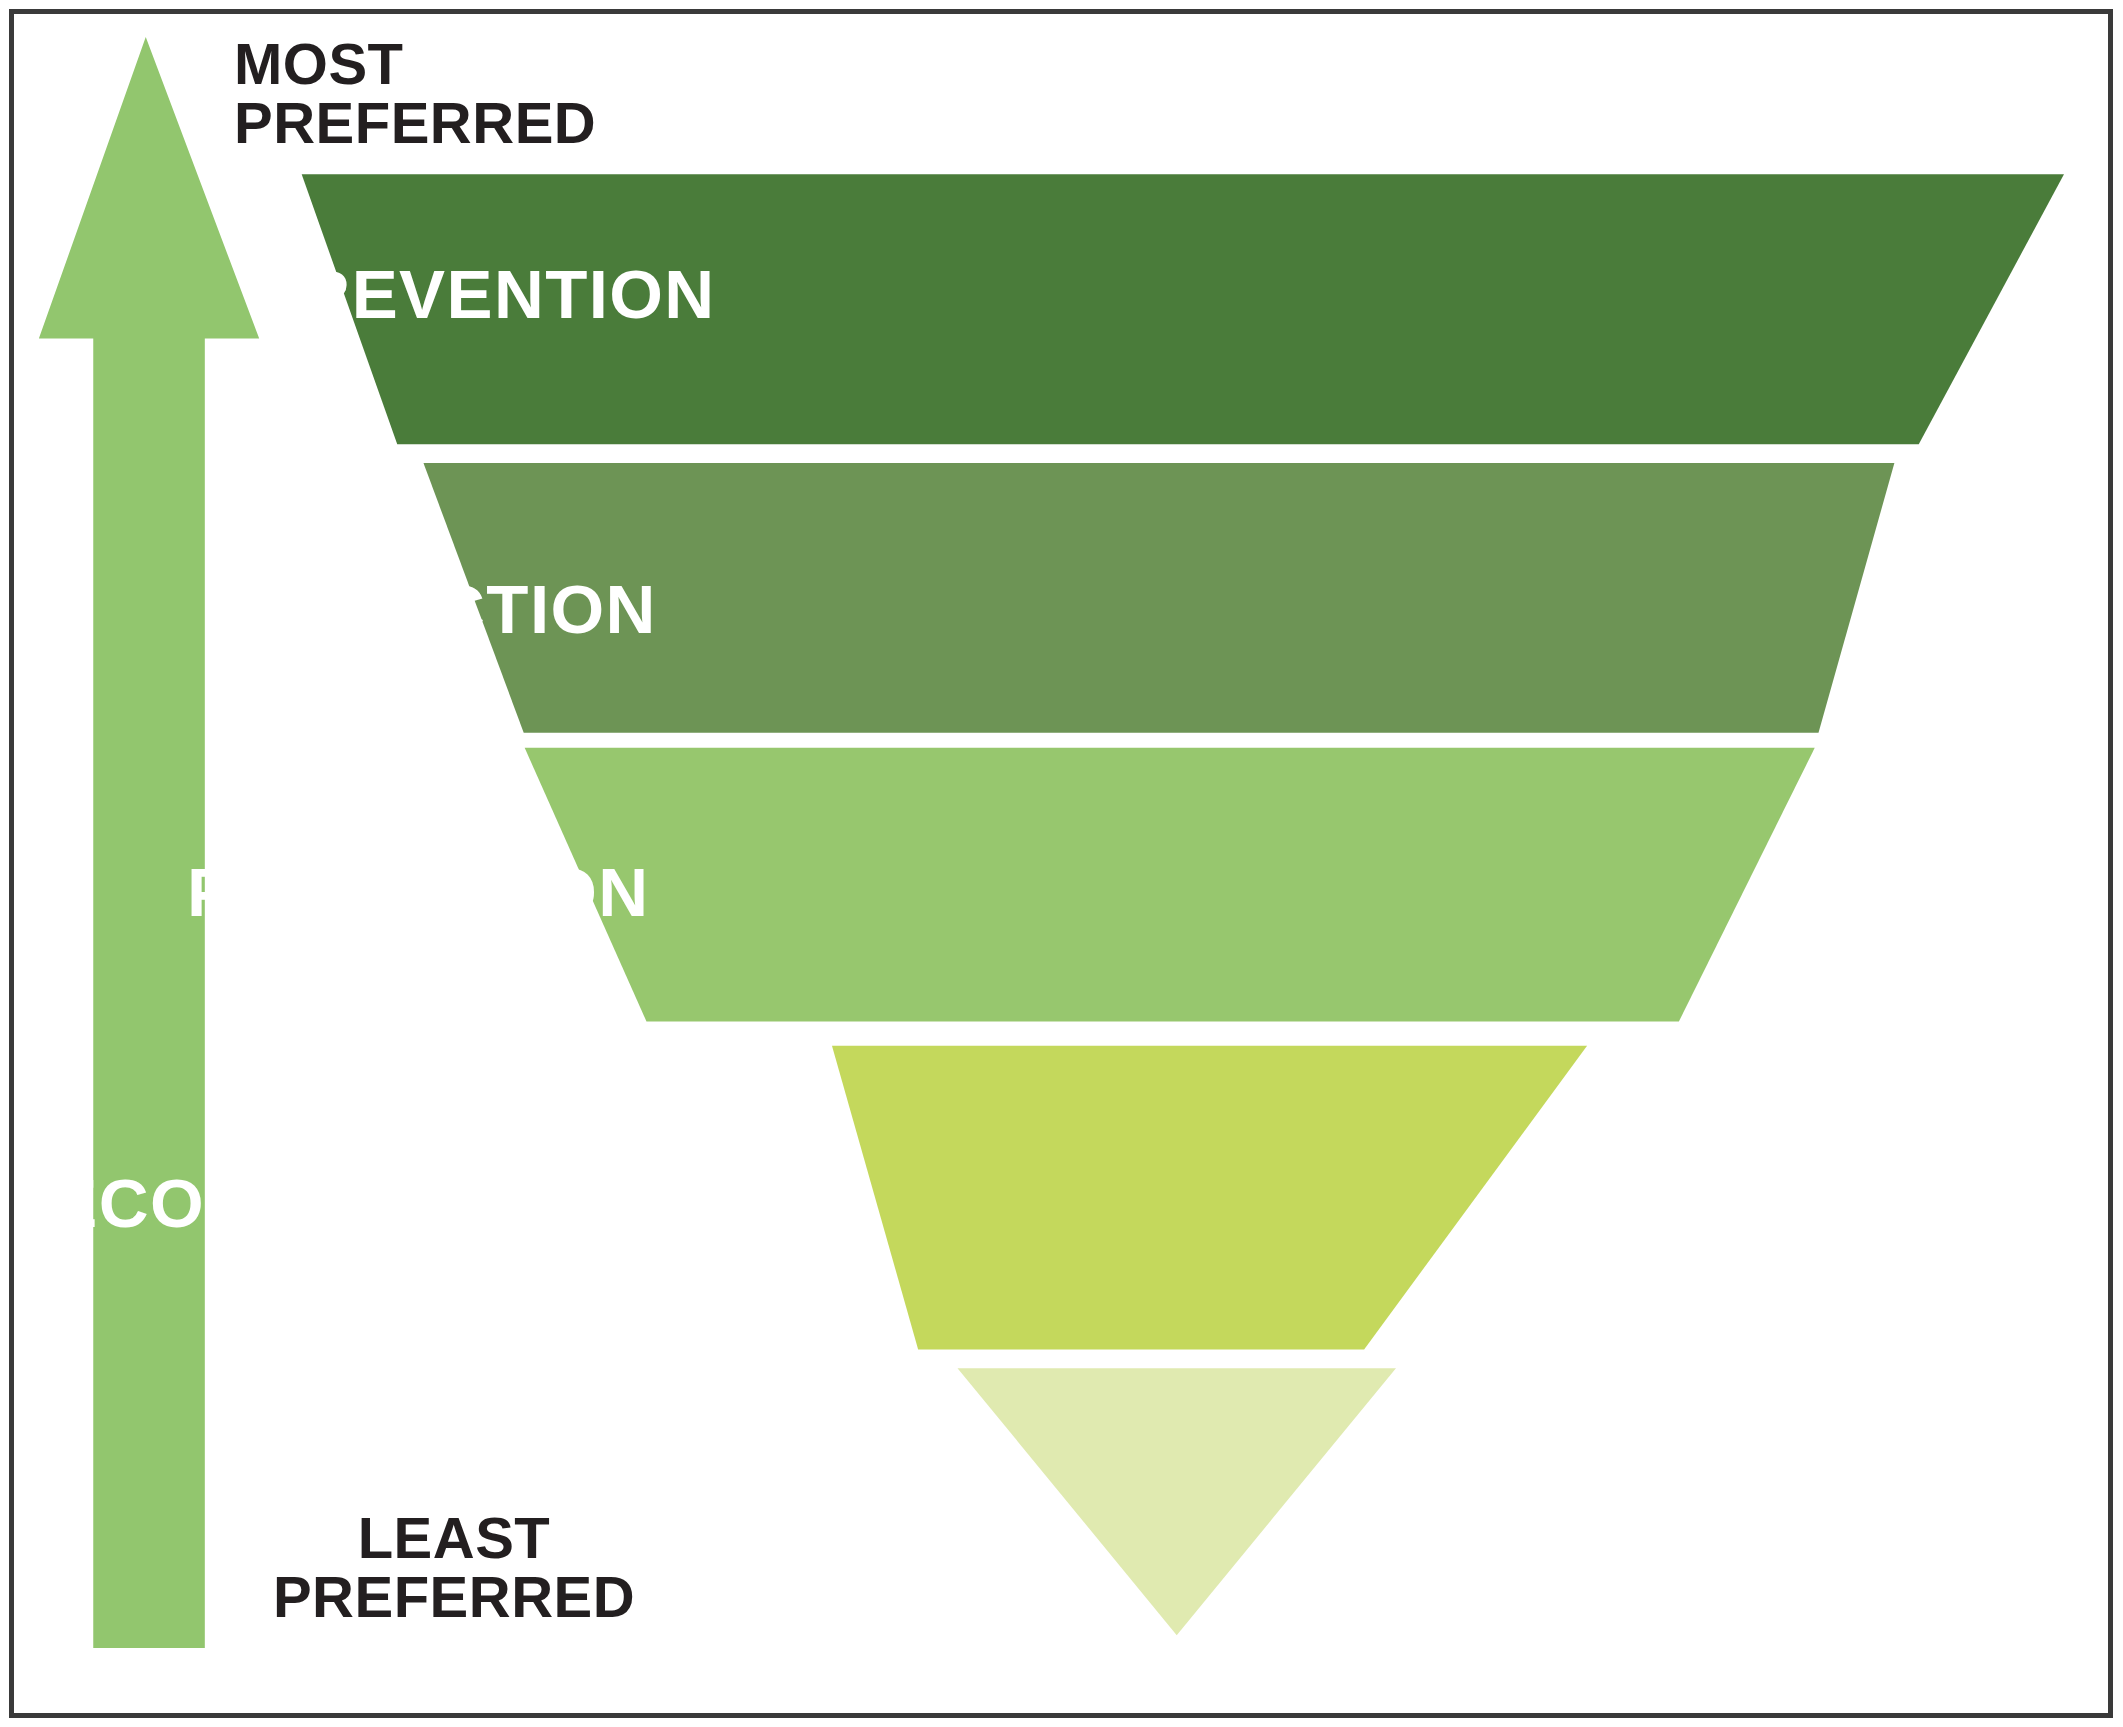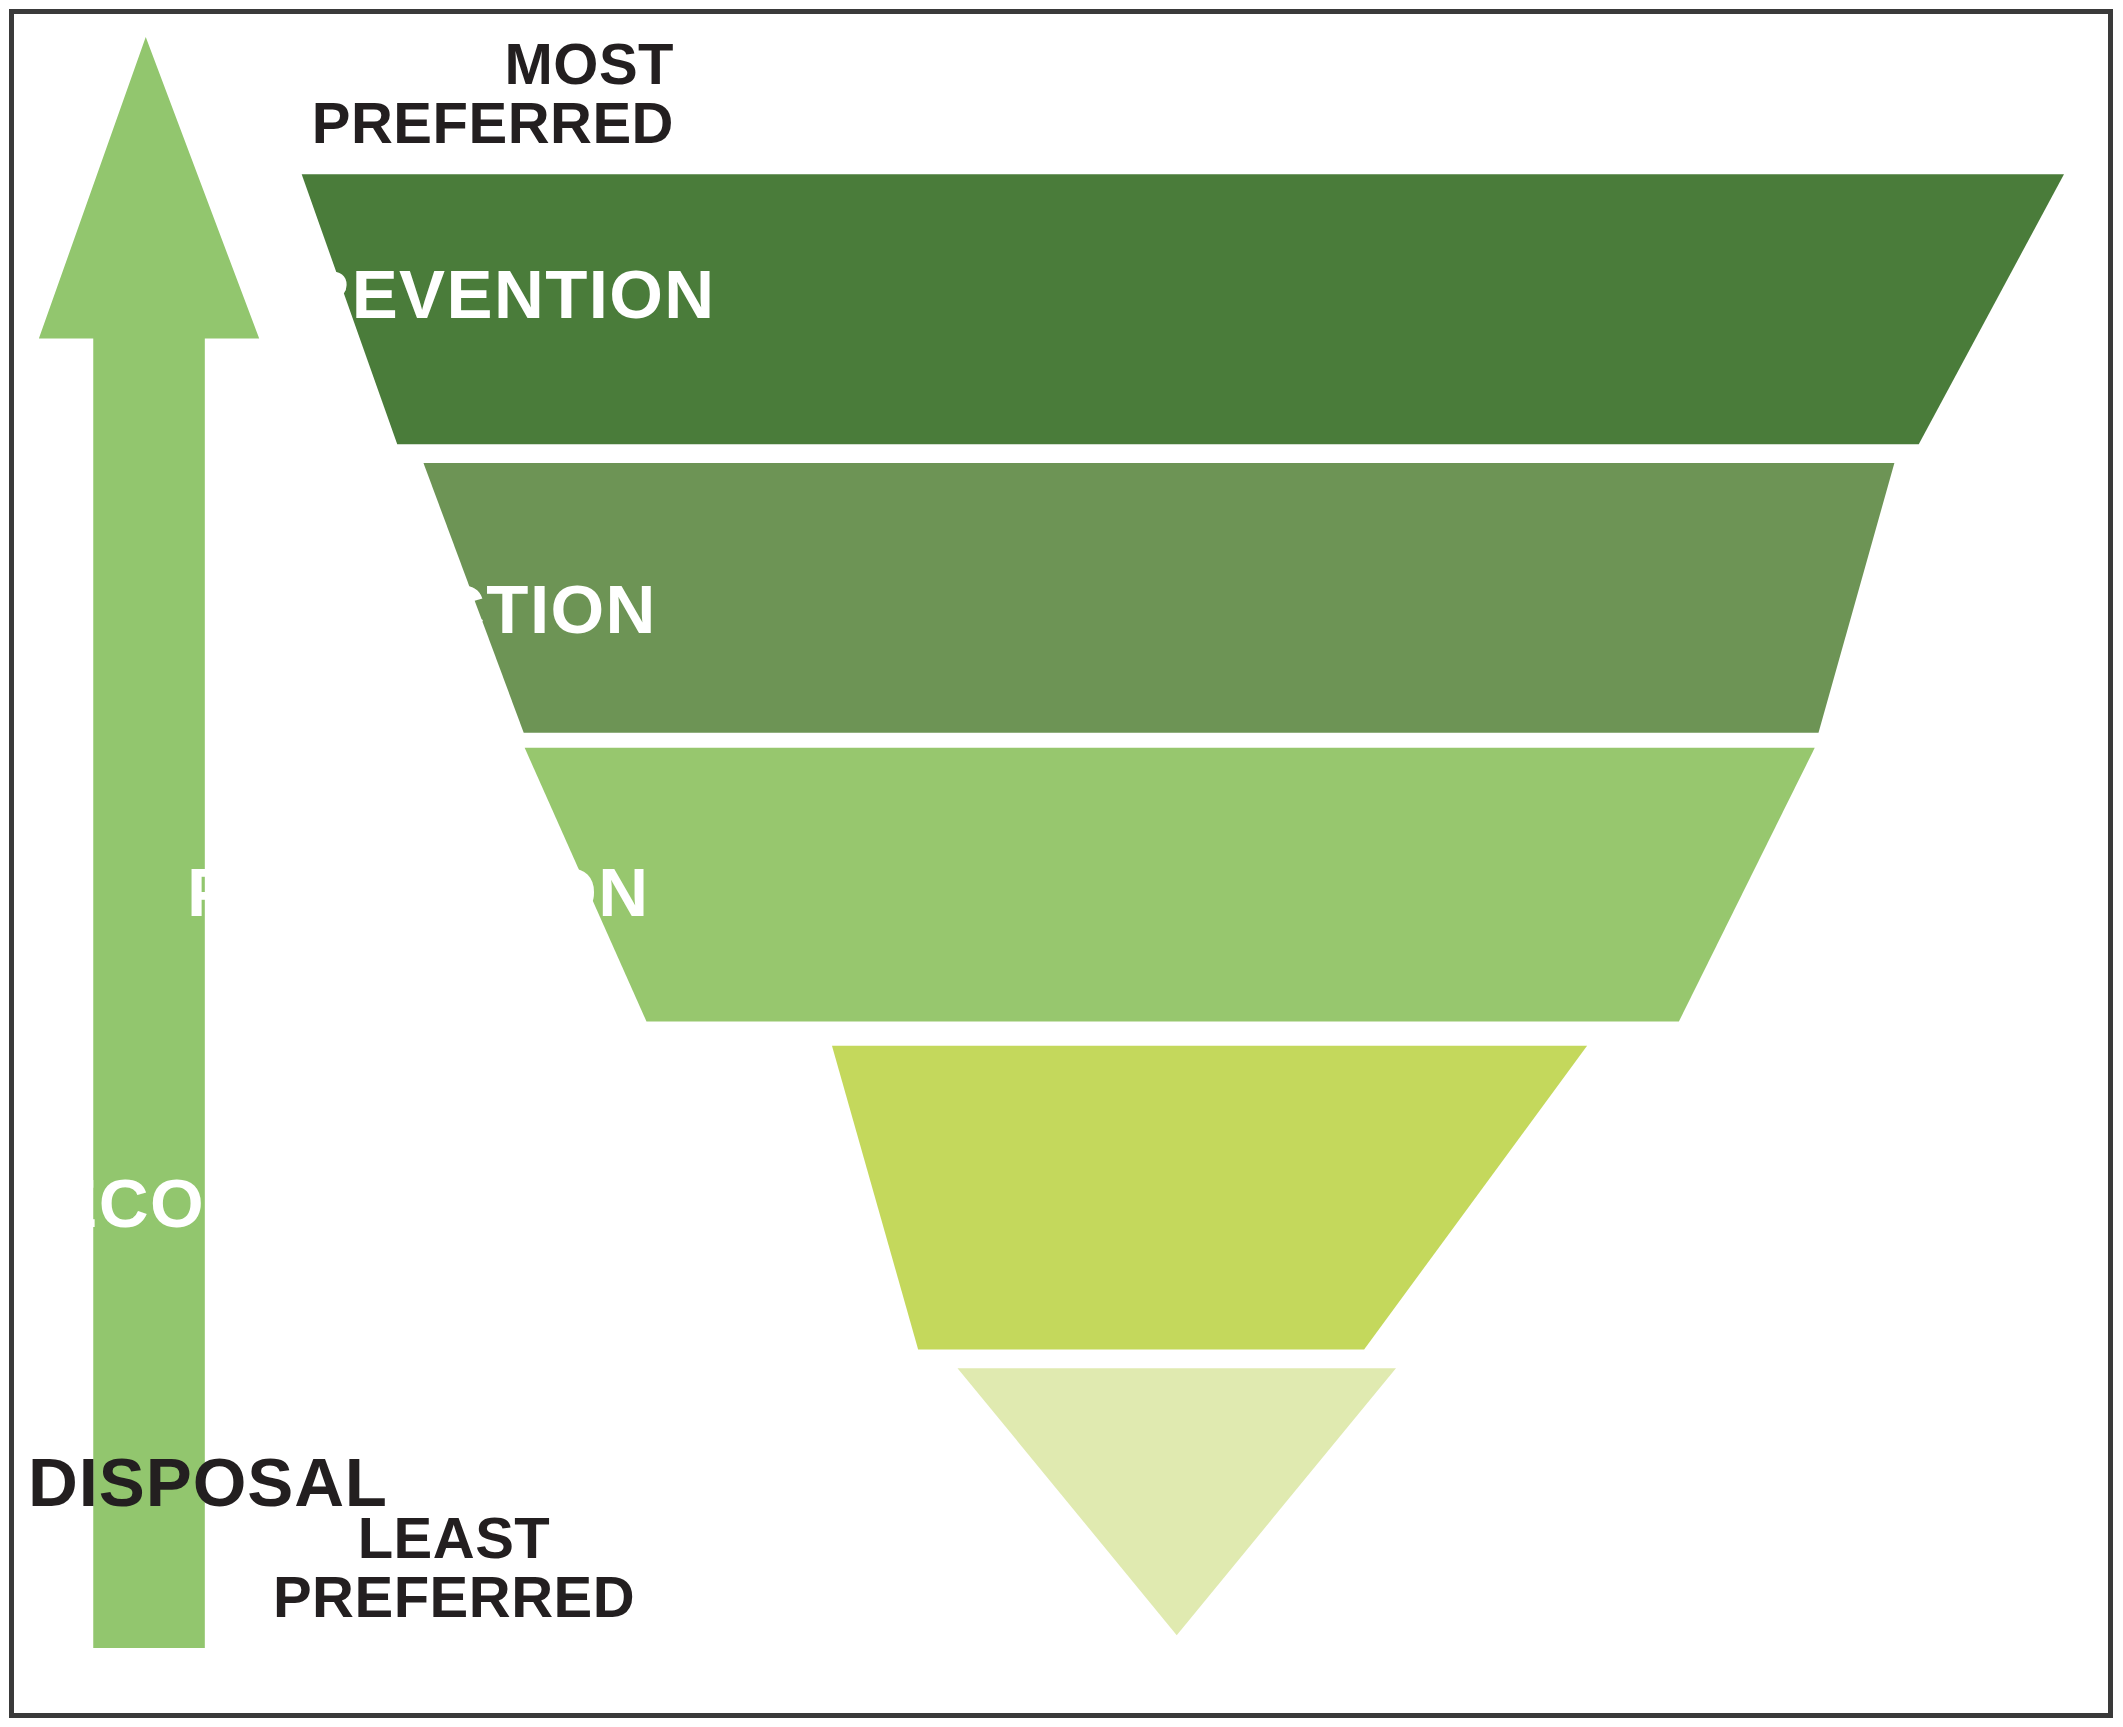--- a/index.html
+++ b/index.html
@@ -57,21 +57,21 @@
     font-size: 58px;
     line-height: 1.02;
     letter-spacing: 0.5px;
     text-align: center;
     white-space: pre;
   }
   #most-preferred-label {
     left: 234px;
     top: 34px;
     width: 440px;
-    text-align: right;
+    text-align: left;
   }
   #least-preferred-label {
     left: 234px;
     top: 1508px;
     width: 440px;
     text-align: center;
   }
 
   
   .funnel-svg {
@@ -149,19 +149,18 @@
     </svg>
 
     <div class="band-label" id="label-prevention">PREVENTION</div>
 
     <div class="band-label" id="label-reduction">REDUCTION</div>
 
     <div class="band-label" id="label-recycling">PREVENTION</div>
 
     <div class="band-label" id="label-recovery">RECOVERY</div>
 
-    <div class="band-label" id="label-disposal">DISPOSAL</div>
 
   </div>
 
   <div class="frame-border"></div>
 </div>
 
 
 </body></html>

